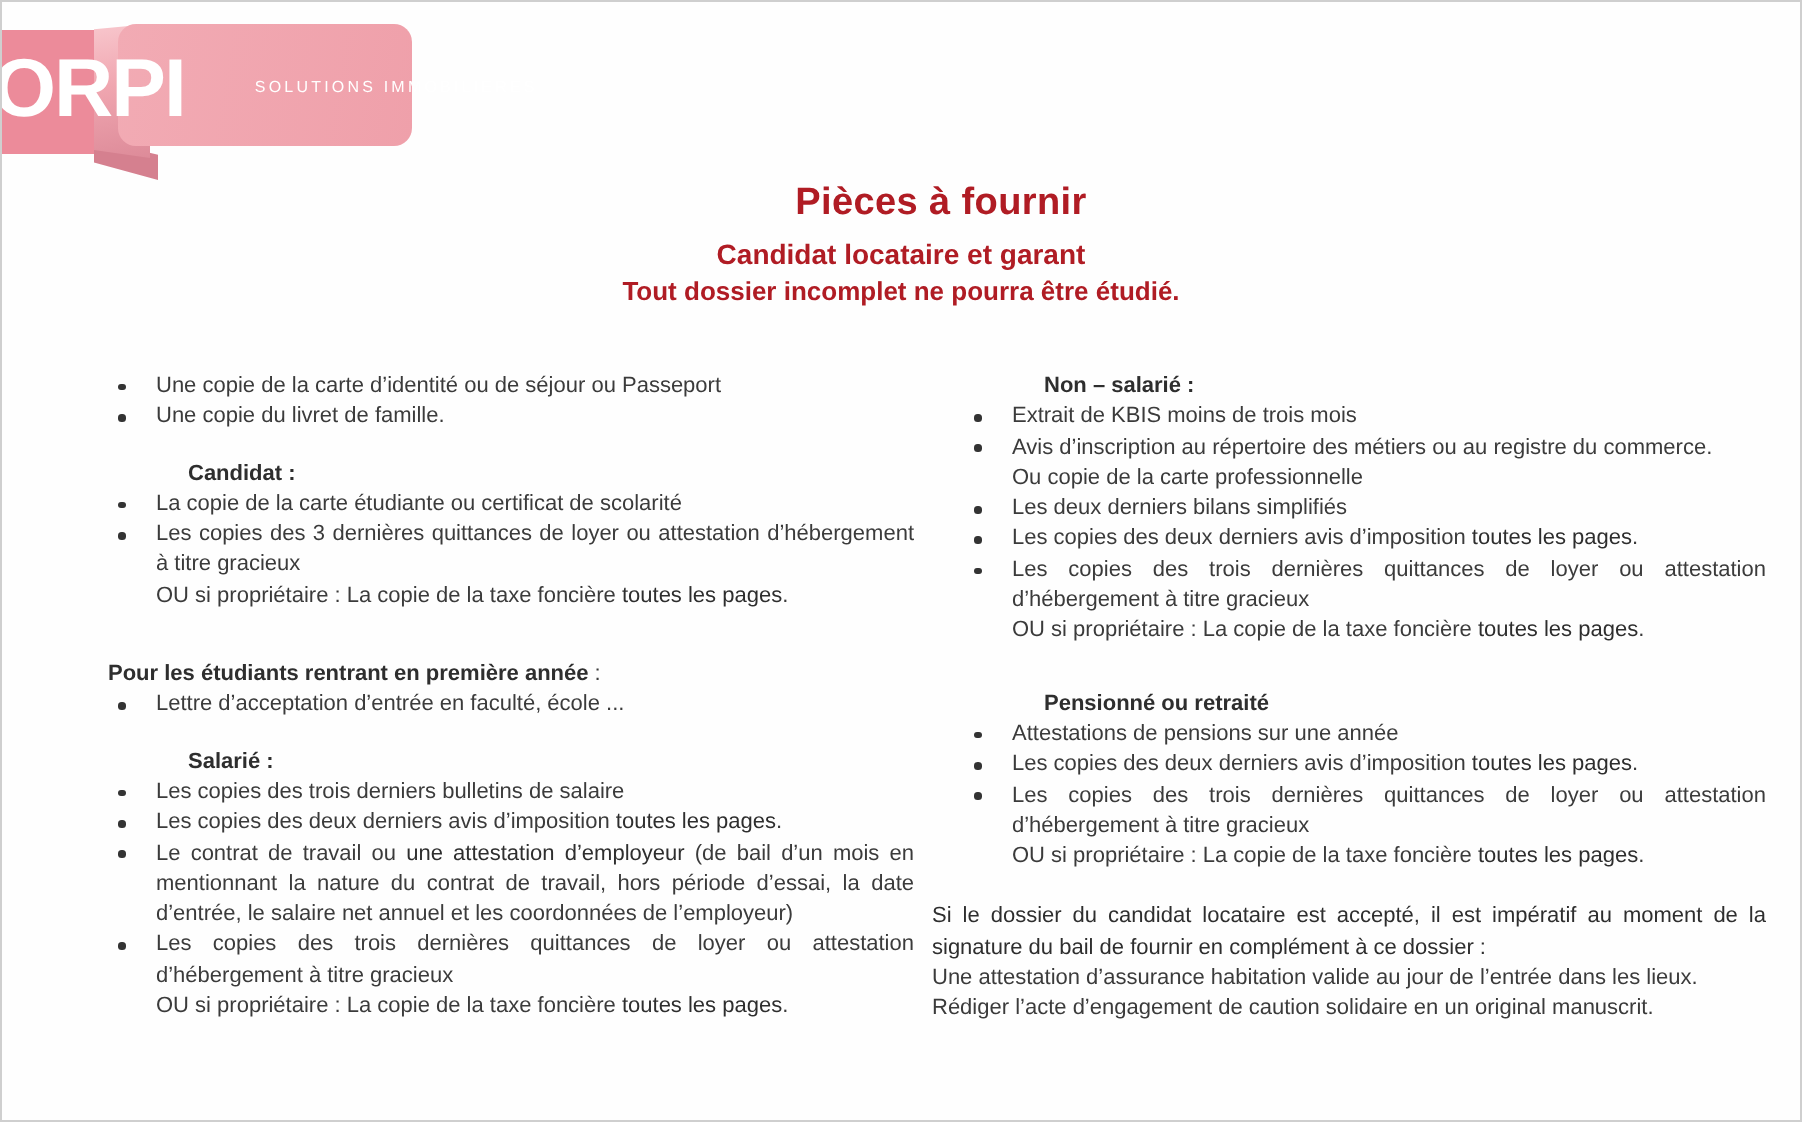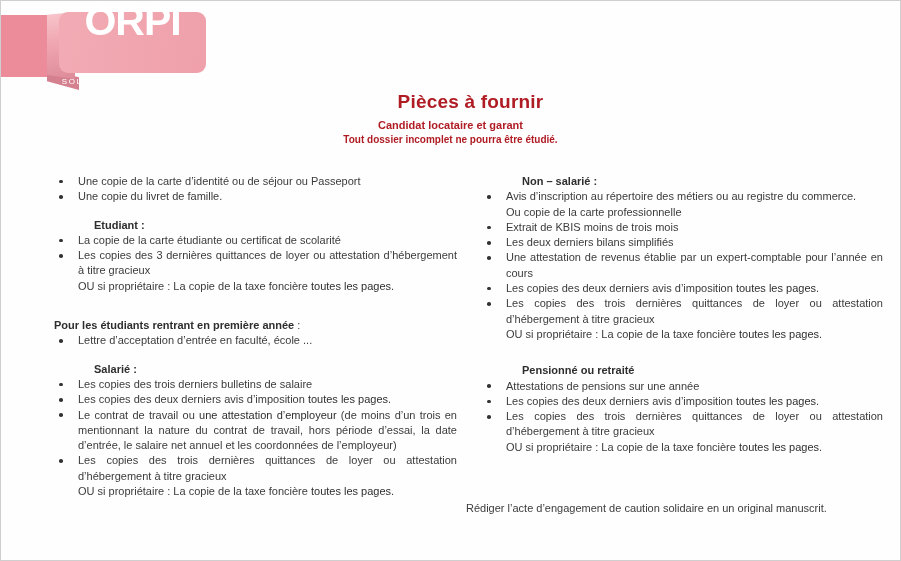--- a/index.html
+++ b/index.html
@@ -18,30 +18,30 @@
   .logo{position:absolute;top:0;left:0;width:225px;height:95px;}
   .logo-band{position:absolute;top:14px;left:0;width:60px;height:62px;background:#ec8b9a;}
   .logo-tail{position:absolute;top:66px;left:46px;width:32px;height:23px;background:#d5808f;
              clip-path:polygon(0 12%,100% 45%,100% 100%,0 62%);}
   .logo-fold{position:absolute;top:11px;left:46px;width:28px;height:67px;
              background:linear-gradient(170deg,#f8c7cd 0%,#f0a6b0 45%,#dd8b99 100%);
              clip-path:polygon(0 4%,100% 0,100% 100%,0 94%);}
   .logo-box{position:absolute;top:11px;left:58px;width:147px;height:61px;
             background:linear-gradient(100deg,#f2abb4 0%,#efa0aa 100%);
             border-radius:9px;
-            display:flex;flex-direction:column;align-items:center;justify-content:center;gap:35px;}
+            display:flex;flex-direction:row;align-items:center;justify-content:center;gap:35px;}
   .logo-brand{font-weight:bold;color:#fff;font-size:41px;line-height:38px;letter-spacing:-1px;margin-top:2px;}
   .logo-tagline{font-weight:normal;color:#fff;font-size:8px;letter-spacing:1.6px;margin-top:2px;white-space:nowrap;}
   
   .header{position:absolute;top:90px;left:0;right:0;text-align:center;color:#b01c24;}
   .title{font-size:19px;font-weight:bold;letter-spacing:0.2px;padding-left:40px;}
-  .subtitle{font-size:11px;font-weight:bold;margin-top:6px;}
-  .warning{font-size:10px;font-weight:bold;margin-top:3px;}
+  .subtitle{font-size:14px;font-weight:bold;margin-top:6px;}
+  .warning{font-size:13px;font-weight:bold;margin-top:3px;}
   
-  .col{position:absolute;top:173px;line-height:15.3px;}
+  .col{position:absolute;top:185px;line-height:15.3px;}
   .col-left{left:37px;width:419px;}
   .col-right{left:465px;width:417px;}
   ul.bullets{margin:0;padding:0;list-style:none;}
   ul.bullets li{position:relative;padding-left:40px;text-align:justify;}
   ul.bullets li::before{content:"";position:absolute;left:21px;top:5.8px;width:3.6px;height:3.6px;border-radius:50%;background:#333;}
   .heading{font-weight:bold;color:#2e2e2e;margin-left:40px;padding-left:16px;}
   .heading-flush{margin-left:0;}
   .heading-flush .r{font-weight:normal;color:#3b3b3b;}
   .para{text-align:justify;}
   .b{font-weight:normal;color:#2e2e2e;}
@@ -70,53 +70,52 @@
     <div class="subtitle">Candidat locataire et garant</div>
     <div class="warning">Tout dossier incomplet ne pourra être étudié.</div>
   </div>
 
   <div class="col col-left">
       <ul class="bullets">
         <li><span>Une copie de la carte d’identité ou de séjour ou Passeport</span></li>
         <li><span>Une copie du livret de famille.</span></li>
       </ul>
       <div class="spacer-sm"></div>
-      <div class="heading">Etudiant :</div>
+      <div class="heading">Candidat :</div>
       <ul class="bullets">
         <li><span>La copie de la carte étudiante ou certificat de scolarité</span></li>
         <li><span>Les copies des 3 dernières quittances de loyer ou attestation d’hébergement à titre gracieux</span><br><span>OU si propriétaire : La copie de la taxe foncière </span><span class="b">toutes les pages</span><span>.</span></li>
       </ul>
       <div class="spacer-lg"></div>
       <div class="heading heading-flush"><span>Pour les étudiants rentrant en première année</span><span class="r"> :</span></div>
       <ul class="bullets">
         <li><span>Lettre d’acceptation d’entrée en faculté, école ...</span></li>
       </ul>
       <div class="spacer-sm"></div>
       <div class="heading">Salarié :</div>
       <ul class="bullets">
         <li><span>Les copies des trois derniers bulletins de salaire</span></li>
         <li><span>Les copies des deux derniers avis d’imposition </span><span class="b">toutes les pages</span><span>.</span></li>
-        <li><span>Le contrat de travail ou </span><span class="b">une attestation d’employeur</span><span> (de moins d’un trois en mentionnant la nature du contrat de travail, hors période d’essai, la date d’entrée, le salaire net annuel et les coordonnées de l’employeur)</span></li>
+        <li><span>Le contrat de travail ou </span><span class="b">une attestation d’employeur</span><span> (de bail d’un mois en mentionnant la nature du contrat de travail, hors période d’essai, la date d’entrée, le salaire net annuel et les coordonnées de l’employeur)</span></li>
         <li><span>Les copies des trois dernières quittances de loyer ou attestation d’hébergement à titre gracieux</span><br><span>OU si propriétaire : La copie de la taxe foncière </span><span class="b">toutes les pages</span><span>.</span></li>
       </ul>
     </div>
   <div class="col col-right">
       <div class="heading">Non – salarié :</div>
       <ul class="bullets">
+        <li><span>Extrait de KBIS moins de trois mois</span></li>
         <li><span>Avis d’inscription au répertoire des métiers ou au registre du commerce.</span><br><span>Ou copie de la carte professionnelle</span></li>
-        <li><span>Extrait de KBIS moins de trois mois</span></li>
         <li><span>Les deux derniers bilans simplifiés</span></li>
-        <li><span>Une attestation de revenus établie par un expert-comptable pour l’année en cours</span></li>
         <li><span>Les copies des deux derniers avis d’imposition </span><span class="b">toutes les pages</span><span>.</span></li>
         <li><span>Les copies des trois dernières quittances de loyer ou attestation d’hébergement à titre gracieux</span><br><span>OU si propriétaire : La copie de la taxe foncière </span><span class="b">toutes les pages</span><span>.</span></li>
       </ul>
       <div class="spacer-md"></div>
       <div class="heading">Pensionné ou retraité</div>
       <ul class="bullets">
         <li><span>Attestations de pensions sur une année</span></li>
         <li><span>Les copies des deux derniers avis d’imposition </span><span class="b">toutes les pages</span><span>.</span></li>
         <li><span>Les copies des trois dernières quittances de loyer ou attestation d’hébergement à titre gracieux</span><br><span>OU si propriétaire : La copie de la taxe foncière </span><span class="b">toutes les pages</span><span>.</span></li>
       </ul>
       <div class="spacer-p"></div>
-      <div class="para"><br><br><span>Rédiger l’acte d’engagement de caution solidaire en un original manuscrit.</span></div>
+      <div class="para"><span class="b">Si le dossier du candidat locataire est accepté, il est impératif au moment de la signature du bail de fournir en complément à ce dossier :</span><br><span>Une attestation d’assurance habitation valide au jour de l’entrée dans les lieux.</span><br><span>Rédiger l’acte d’engagement de caution solidaire en un original manuscrit.</span></div>
     </div>
 
 </div>
 
 </body></html>

